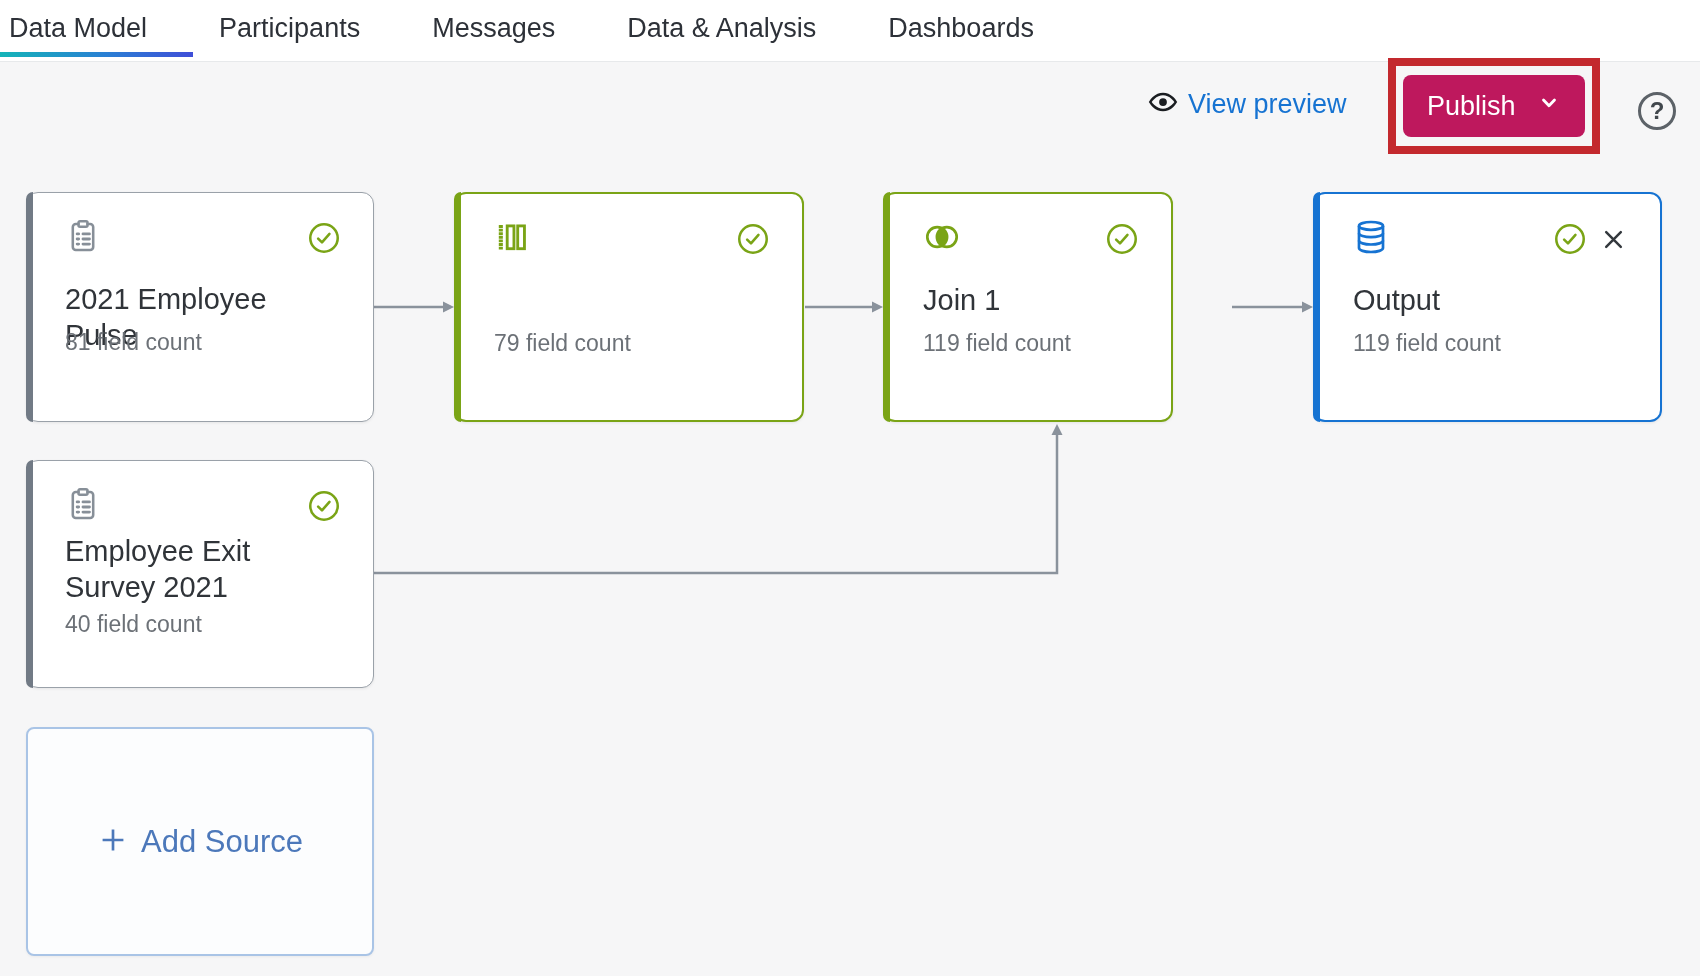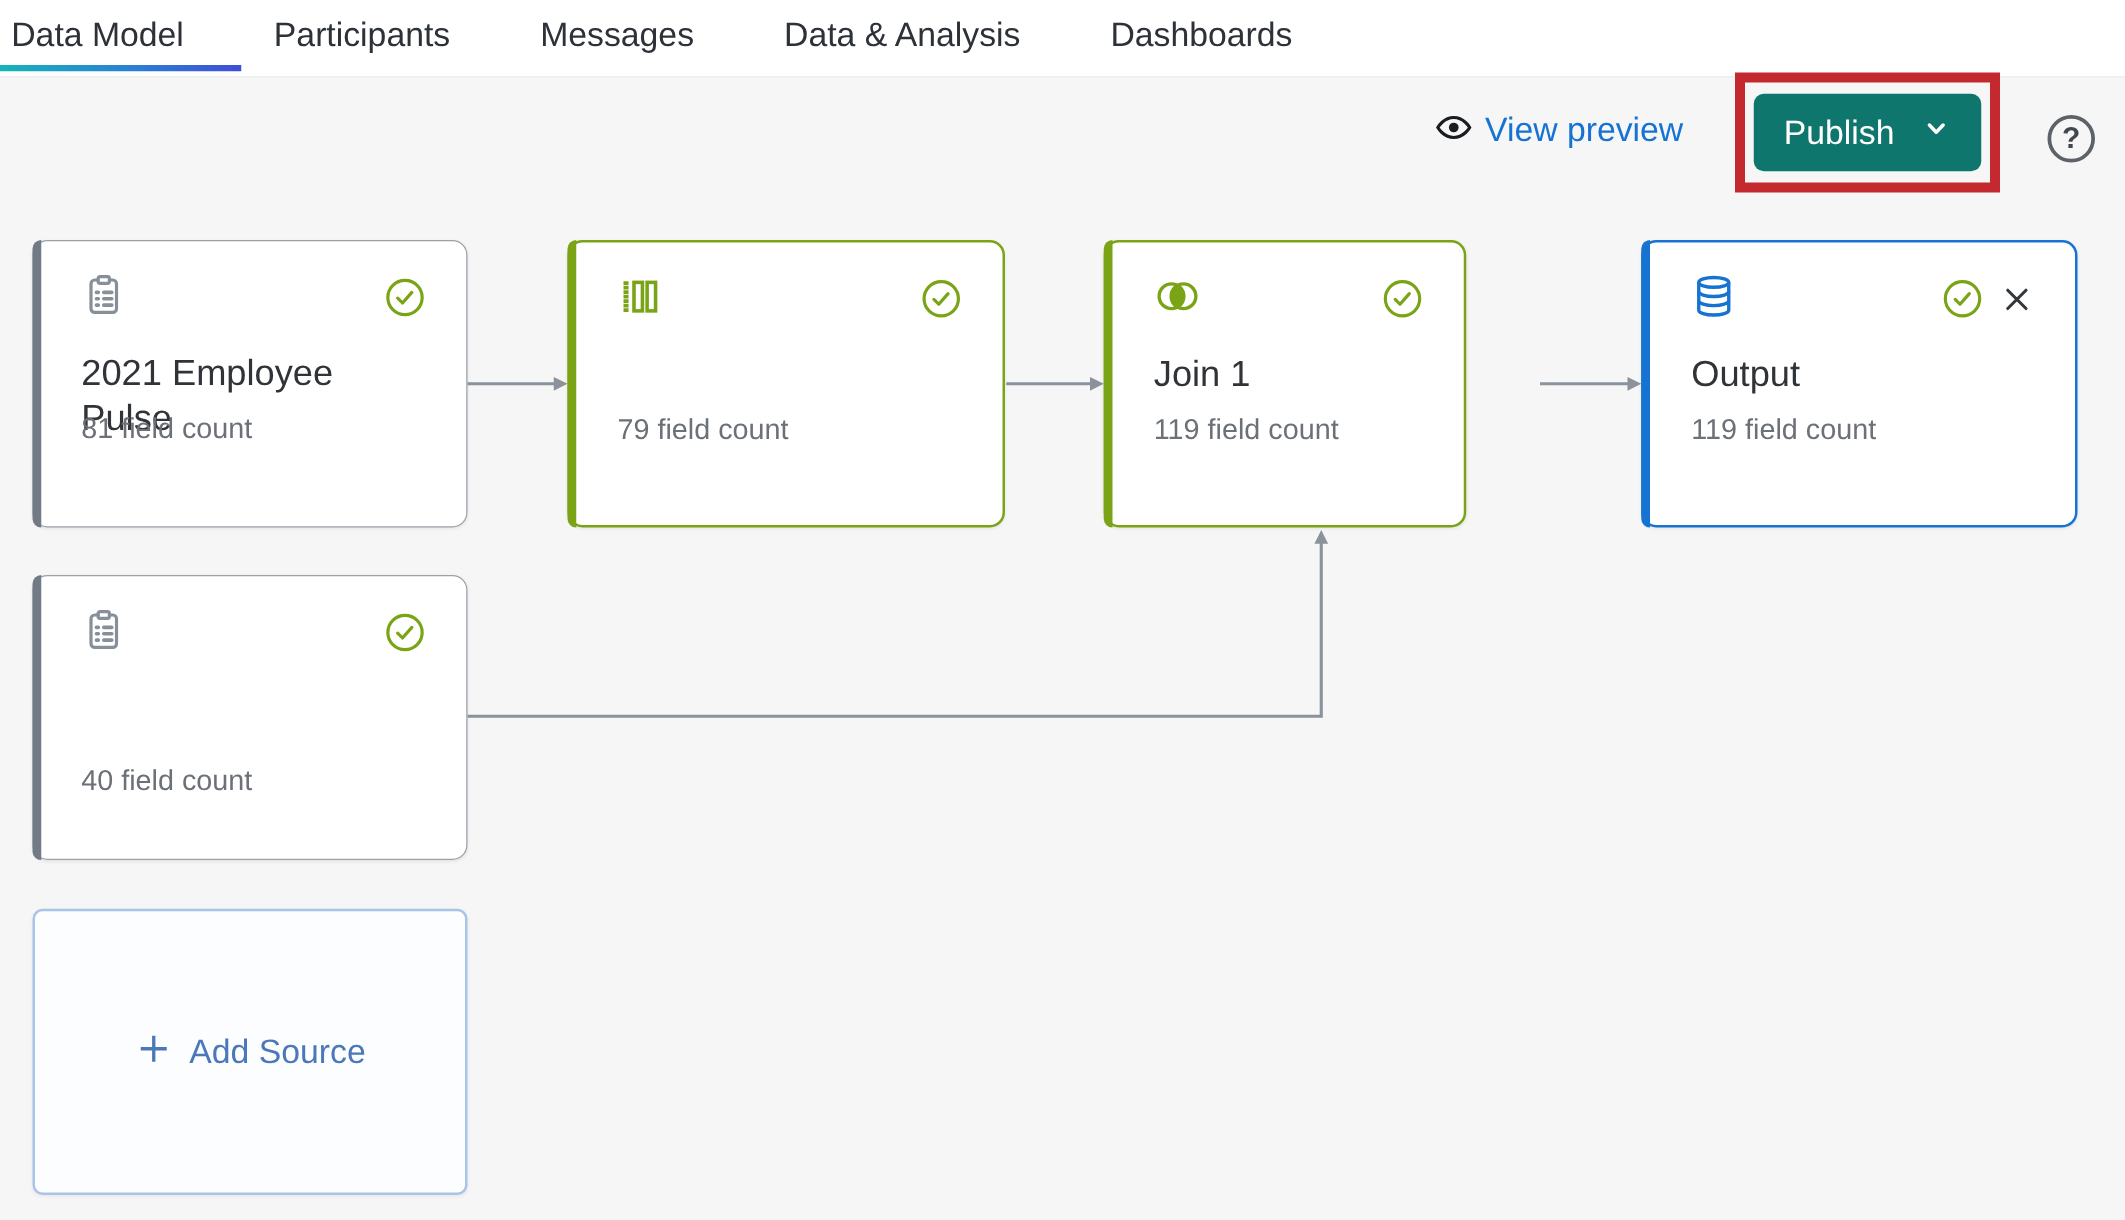--- a/index.html
+++ b/index.html
@@ -33,21 +33,21 @@
     position:absolute; left:1148px; top:86px; height:36px;
     display:flex; align-items:center; gap:10px; cursor:pointer; z-index:5;
   }
   .view-preview .label { font-size:27px; color:#1673d2; }
   .publish-annotation {
     position:absolute; left:1388px; top:58px; width:212px; height:96px;
     border:8px solid #c3292e; z-index:5;
     display:flex; align-items:center; justify-content:center;
   }
   .publish-btn {
-    width:182px; height:62px; background:#0f766e; border:none; border-radius:8px;
+    width:182px; height:62px; background:#be185d; border:none; border-radius:8px;
     color:#ffffff; font-size:27px; font-family:"Liberation Sans",sans-serif;
     display:flex; align-items:center; padding:0 24px; cursor:pointer;
   }
   .publish-btn .chevron { margin-left:auto; }
   .help-btn {
     position:absolute; left:1638px; top:92px; width:38px; height:38px;
     border:3px solid #5c6268; border-radius:50%; background:transparent;
     font-size:24px; font-weight:bold; color:#41474d; z-index:5;
     display:flex; align-items:center; justify-content:center; cursor:pointer;
     font-family:"Liberation Sans",sans-serif;
@@ -89,21 +89,21 @@
   #node-join    { left:883px;  top:192px; width:290px; height:230px; }
   #node-output  { left:1313px; top:192px; width:349px; height:230px; }
   #node-source2 { left:26px;   top:460px; width:348px; height:228px; }
 
   .add-source-card {
     position:absolute; left:26px; top:727px; width:348px; height:229px;
     background:#fcfdfe; border:2px solid #a9c4e6; border-radius:8px;
     display:flex; align-items:center; justify-content:center; gap:12px;
     cursor:pointer; z-index:2; box-shadow:0 1px 3px rgba(0,0,0,0.05);
   }
-  .add-source-card .label { font-size:27px; color:#4c78ba; }
+  .add-source-card .label { font-size:31px; color:#4c78ba; }
 </style>
 </head>
 <body>
 
 <header class="navbar">
   <nav class="nav-tabs">
     <div class="nav-tab">Data Model</div>
     <div class="nav-tab">Participants</div>
     <div class="nav-tab">Messages</div>
     <div class="nav-tab">Data &amp; Analysis</div>
@@ -241,20 +241,21 @@
       <rect x="9" y="2.2" width="6" height="3.6" rx="1"></rect>
       <path d="M12 10.6h4.3M12 14h4.3M12 17.4h4.3M8.1 10.6h1M8.1 14h1M8.1 17.4h1" stroke-width="1.9"></path>
     </svg>
   </span>
   <span class="node-check">
     <svg width="32" height="32" viewBox="0 0 24 24" fill="none" stroke="#7aa416" stroke-width="1.9">
       <circle cx="12" cy="12" r="10.3"></circle>
       <path d="M7.6 12.4l2.9 2.9 5.6-6.4" stroke-linecap="round" stroke-linejoin="round"></path>
     </svg>
   </span>
+  <div class="node-title">Employee Exit Survey 2021</div>
   <div class="node-sub">40 field count</div>
 </div>
 
 <div class="add-source-card">
   <span>
     <svg width="32" height="32" viewBox="0 0 24 24" fill="none" stroke="#4c78ba" stroke-width="2">
       <path d="M12 4.2v15.6M4.2 12h15.6"></path>
     </svg>
   </span>
   <span class="label">Add Source</span>

